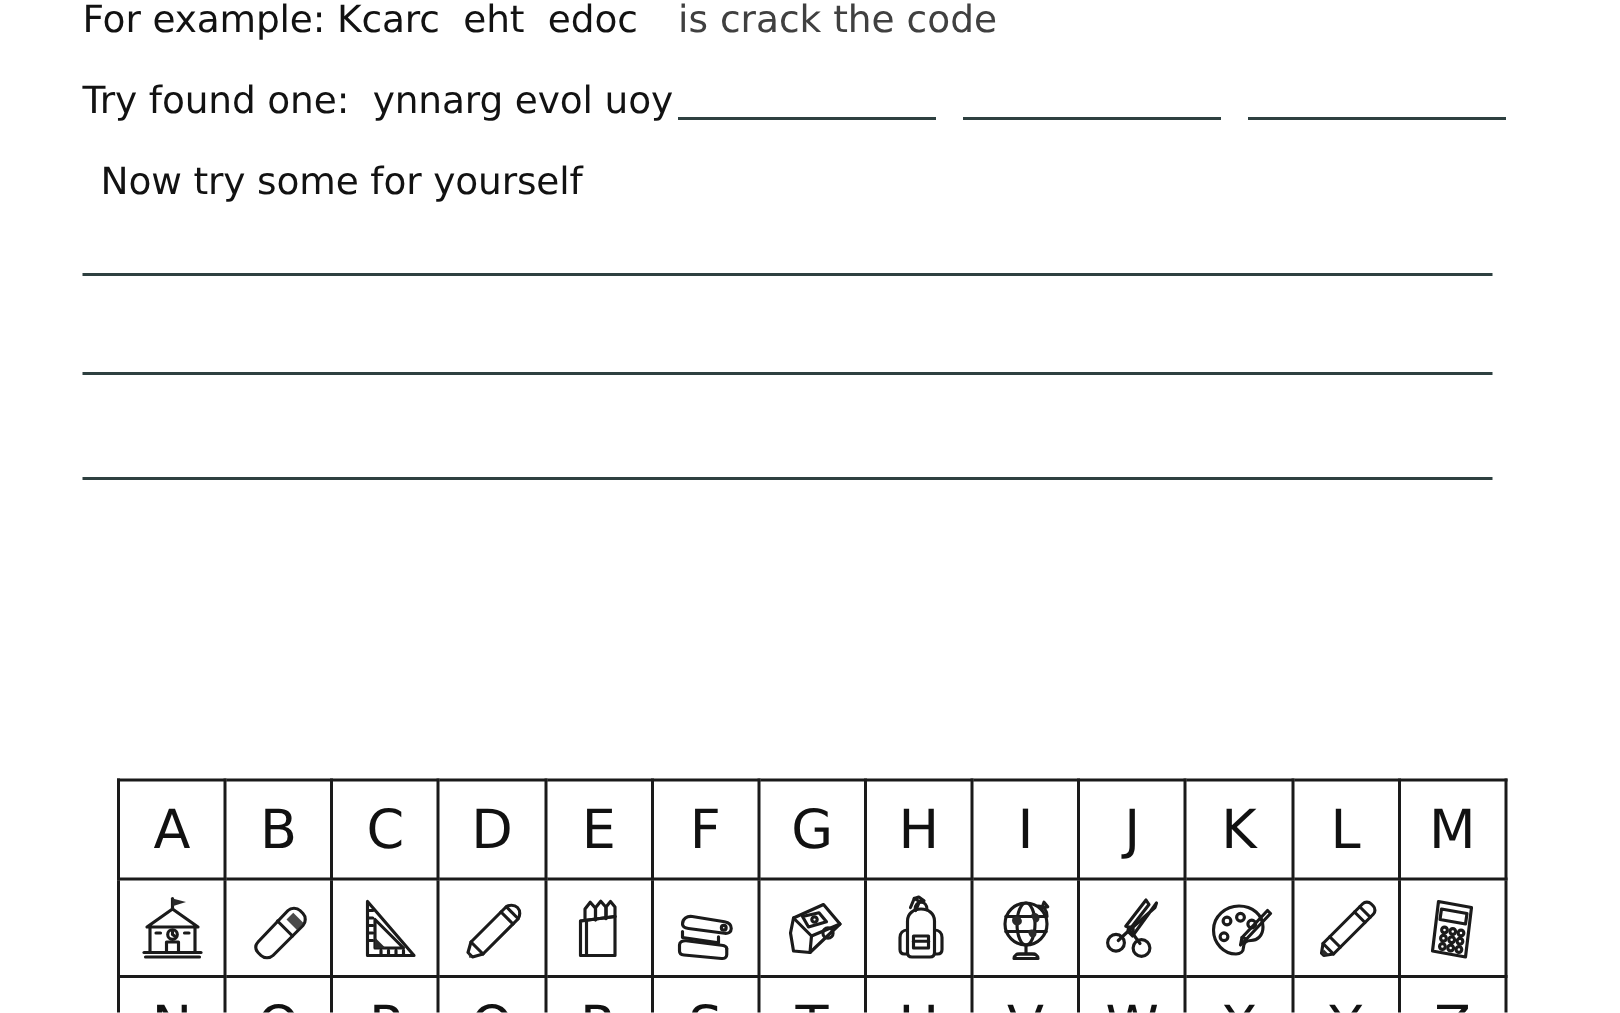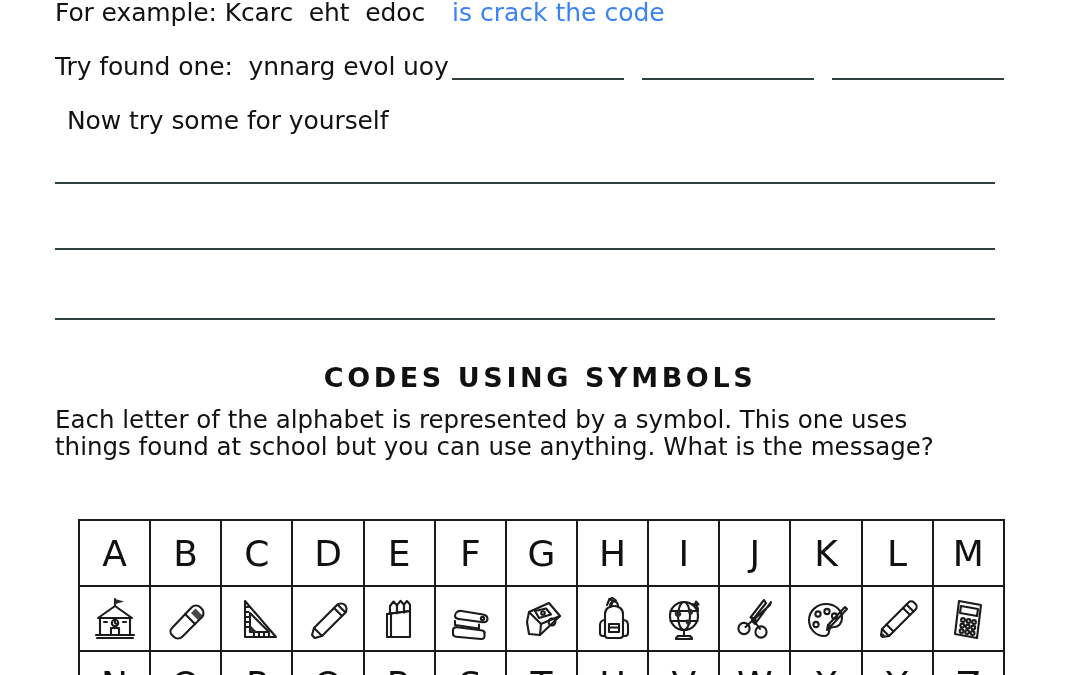--- a/index.html
+++ b/index.html
@@ -42,21 +42,21 @@
   }
   .ex-row.r1 { top: 0px; }
   .ex-row.r2 { top: 54px; }
   .ex-row.r3 { top: 108px; margin-left: 12px; }
 
   .ex-answer {
     position: absolute;
     font-size: 25px;
     line-height: 1;
     white-space: pre;
-    color: #3b82f6;
+    color: #404040;
   }
   .ex-answer.a1 { left: 452px; top: 0px; }
 
   
   .blank {
     position: absolute;
     height: 0;
     border-bottom: 2.5px solid #2e4040;
     top: 78px;
   }
@@ -163,23 +163,21 @@
     <div class="blank b2"></div>
     <div class="blank b3"></div>
 
     <div class="ex-row r3">Now try some for yourself</div>
   </div>
 
   <div class="rule l1"></div>
   <div class="rule l2"></div>
   <div class="rule l3"></div>
 
-  <div class="section-title">CODES USING SYMBOLS</div>
-
-  <div class="intro">Each letter of the alphabet is represented by a symbol. This one uses things found at school but you can use anything. What is the message?</div>
+
 
   <table class="cipher-table">
     <tbody>
 
       <tr>
         <td class="letter">A</td>
         <td class="letter">B</td>
         <td class="letter">C</td>
         <td class="letter">D</td>
         <td class="letter">E</td>

